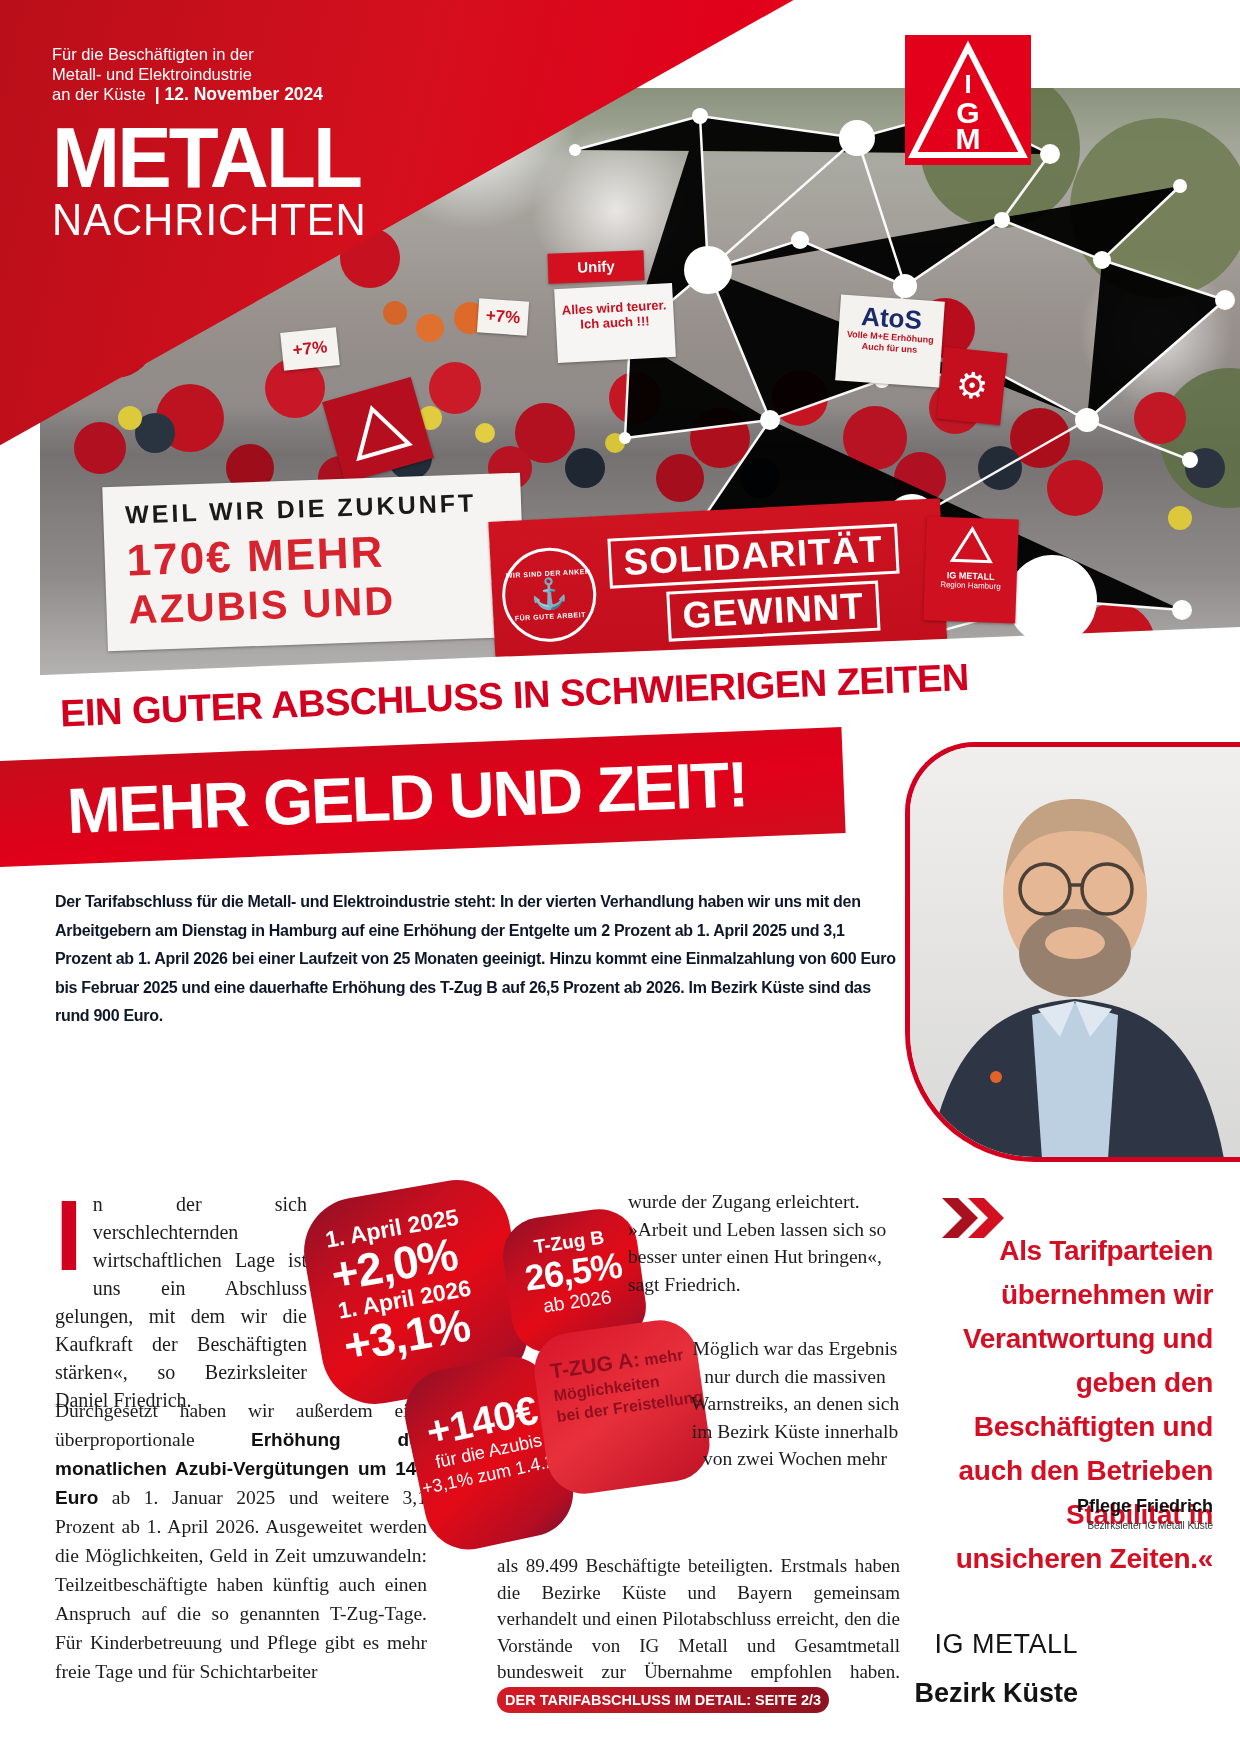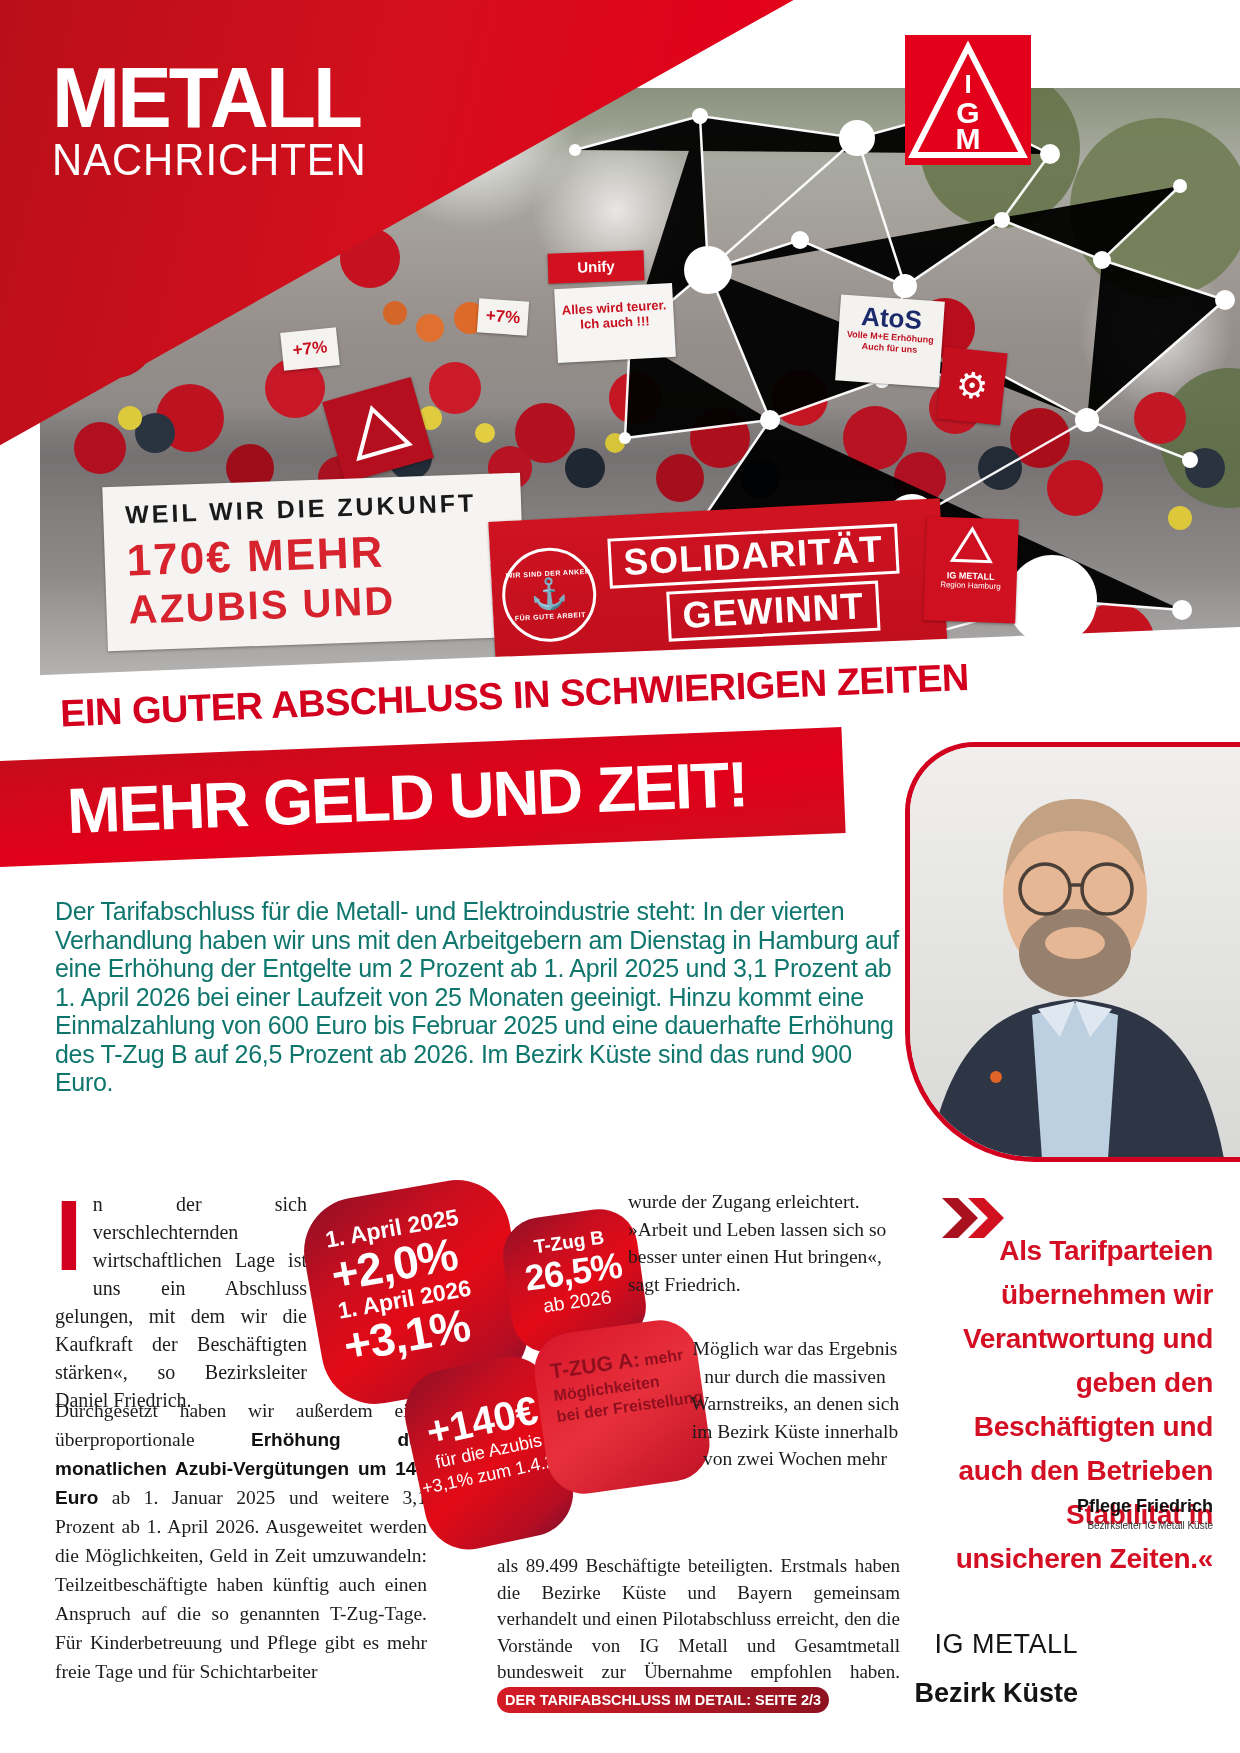--- a/index.html
+++ b/index.html
@@ -74,22 +74,22 @@
   .headline-strip{margin-top:6px;width:872px;height:106px;display:flex;align-items:center;padding-left:95px;
     box-sizing:border-box;background:linear-gradient(175deg,#c60d1c,#e2001a 60%,#cf0d1d);}
   .headline{color:#fff;font-weight:bold;font-size:64px;letter-spacing:-2px;}
 
   
   .portrait{left:905px;top:742px;width:335px;height:420px;background:#e3e2e0;
     border-left:5px solid #d2001e;border-bottom:5px solid #d2001e;border-top:5px solid #d2001e;
     border-radius:70px 0 0 130px;overflow:hidden;box-sizing:border-box;}
 
   
-  .intro{left:55px;top:872px;width:848px;color:#0f766e;font-weight:normal;
-    font-size:25px;line-height:28.5px;letter-spacing:-.3px;}
+  .intro{left:55px;top:872px;width:848px;color:#0f172a;font-weight:bold;
+    font-size:16px;line-height:28.5px;letter-spacing:-.3px;}
   .serif{font-family:"Liberation Serif",serif;color:#1c1c1c;}
   .col1p1{left:55px;top:1190px;width:252px;font-size:20px;line-height:28px;text-align:justify;}
   .dropcap{float:left;color:#d2001e;font-family:"Liberation Sans",sans-serif;
     font-weight:bold;font-size:100px;line-height:82px;margin:4px 10px 0 0;}
   .col1p2{left:55px;top:1396px;width:372px;font-size:19.5px;line-height:29px;text-align:justify;}
   .sans-bold{font-family:"Liberation Sans",sans-serif;font-weight:bold;font-size:19px;color:#111;}
   .col2p1{left:628px;top:1188px;width:272px;font-size:19.5px;line-height:27.5px;text-align:left;}
   .col2p2{left:690px;top:1335px;width:210px;font-size:19.5px;line-height:27.5px;text-align:center;}
   .col2p3{left:497px;top:1553px;width:403px;font-size:19px;line-height:26.5px;text-align:justify;}
   .detail-tag{display:inline-block;font-family:"Liberation Sans",sans-serif;font-weight:bold;
@@ -289,20 +289,28 @@
         <path d="M22 3 L41 35 L3 35 Z" fill="none" stroke="#fff" stroke-width="3"></path>
       </svg>
       <div class="t1">IG METALL</div>
       <div class="t2">Region Hamburg</div>
     </div>
   </div>
 
   <div class="abs masthead-tri"></div>
 
   <div class="abs masthead">
+    <div class="aud">
+      <div>Für die Beschäftigten in der</div>
+      <div>Metall- und Elektroindustrie</div>
+      <div>
+        <span>an der Küste</span>&nbsp;
+        <b>| 12. November 2024</b>
+      </div>
+    </div>
     <div class="mh-title">METALL</div>
     <div class="mh-sub">NACHRICHTEN</div>
   </div>
 
   <div class="abs logo">
     <svg width="126" height="130" viewBox="0 0 126 130">
       <rect width="126" height="130" fill="#e2001a"></rect>
       <path d="M63 12 L118 120 L8 120 Z" fill="none" stroke="#fff" stroke-width="6"></path>
       <text x="63" y="58" font-size="26" text-anchor="middle">I</text>
       <text x="63" y="88" font-size="30" text-anchor="middle">G</text>

